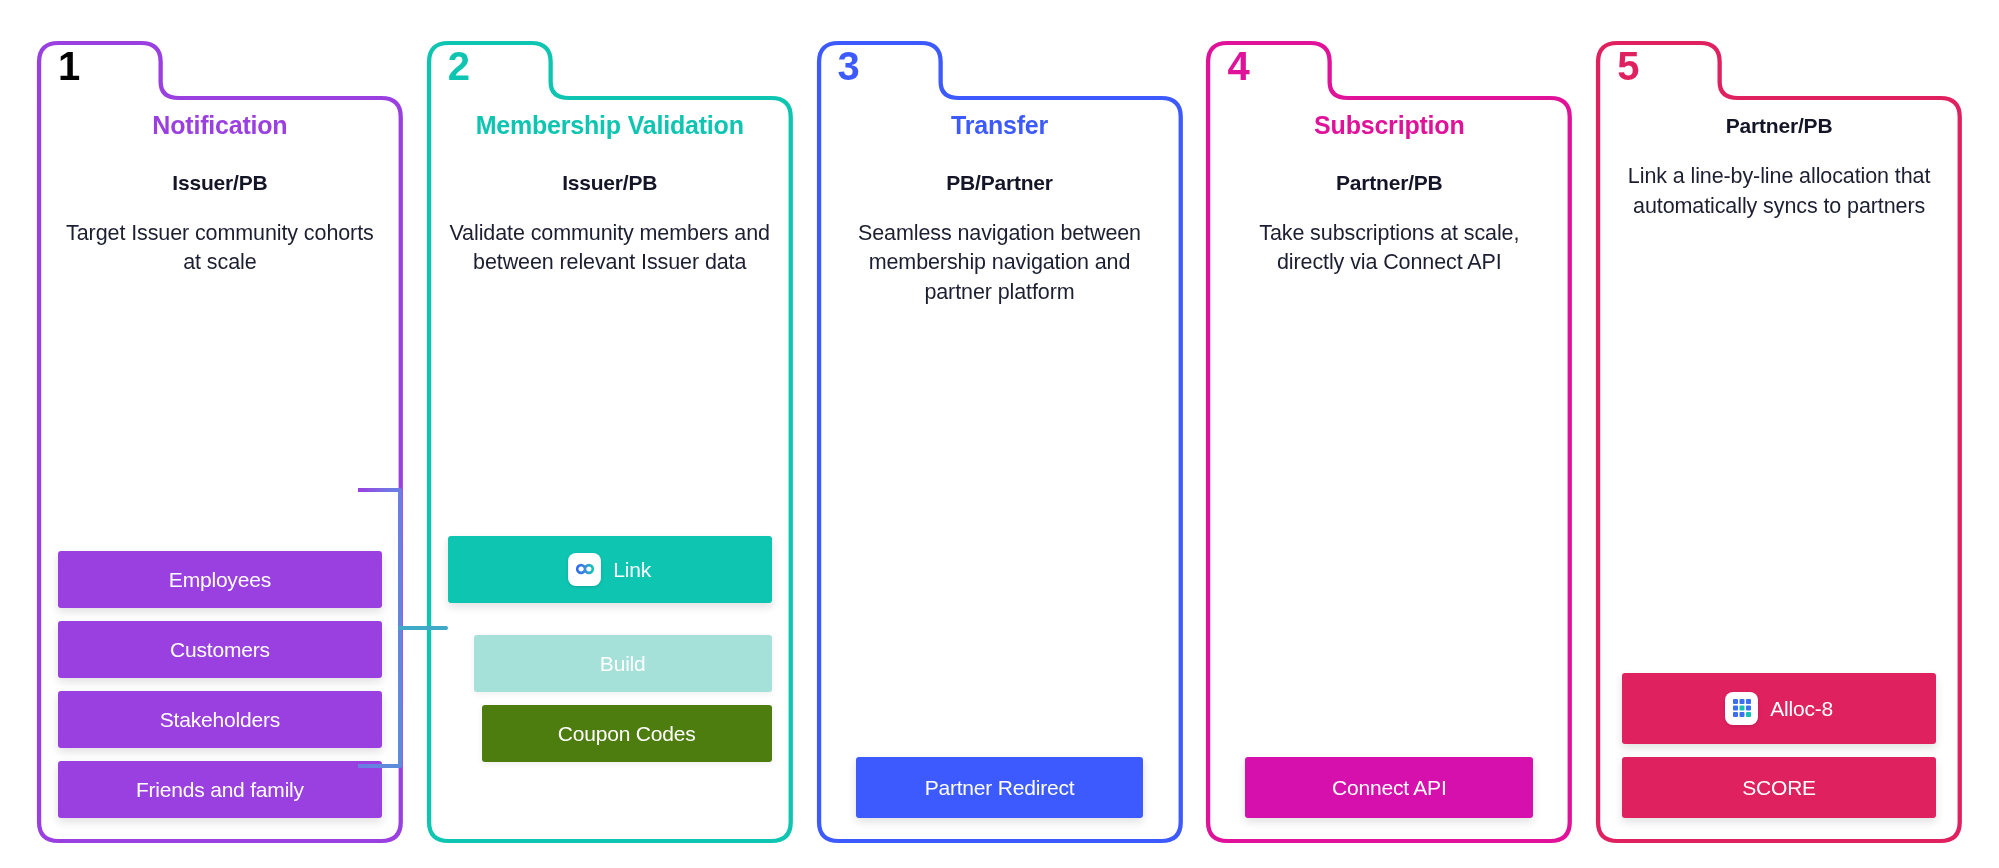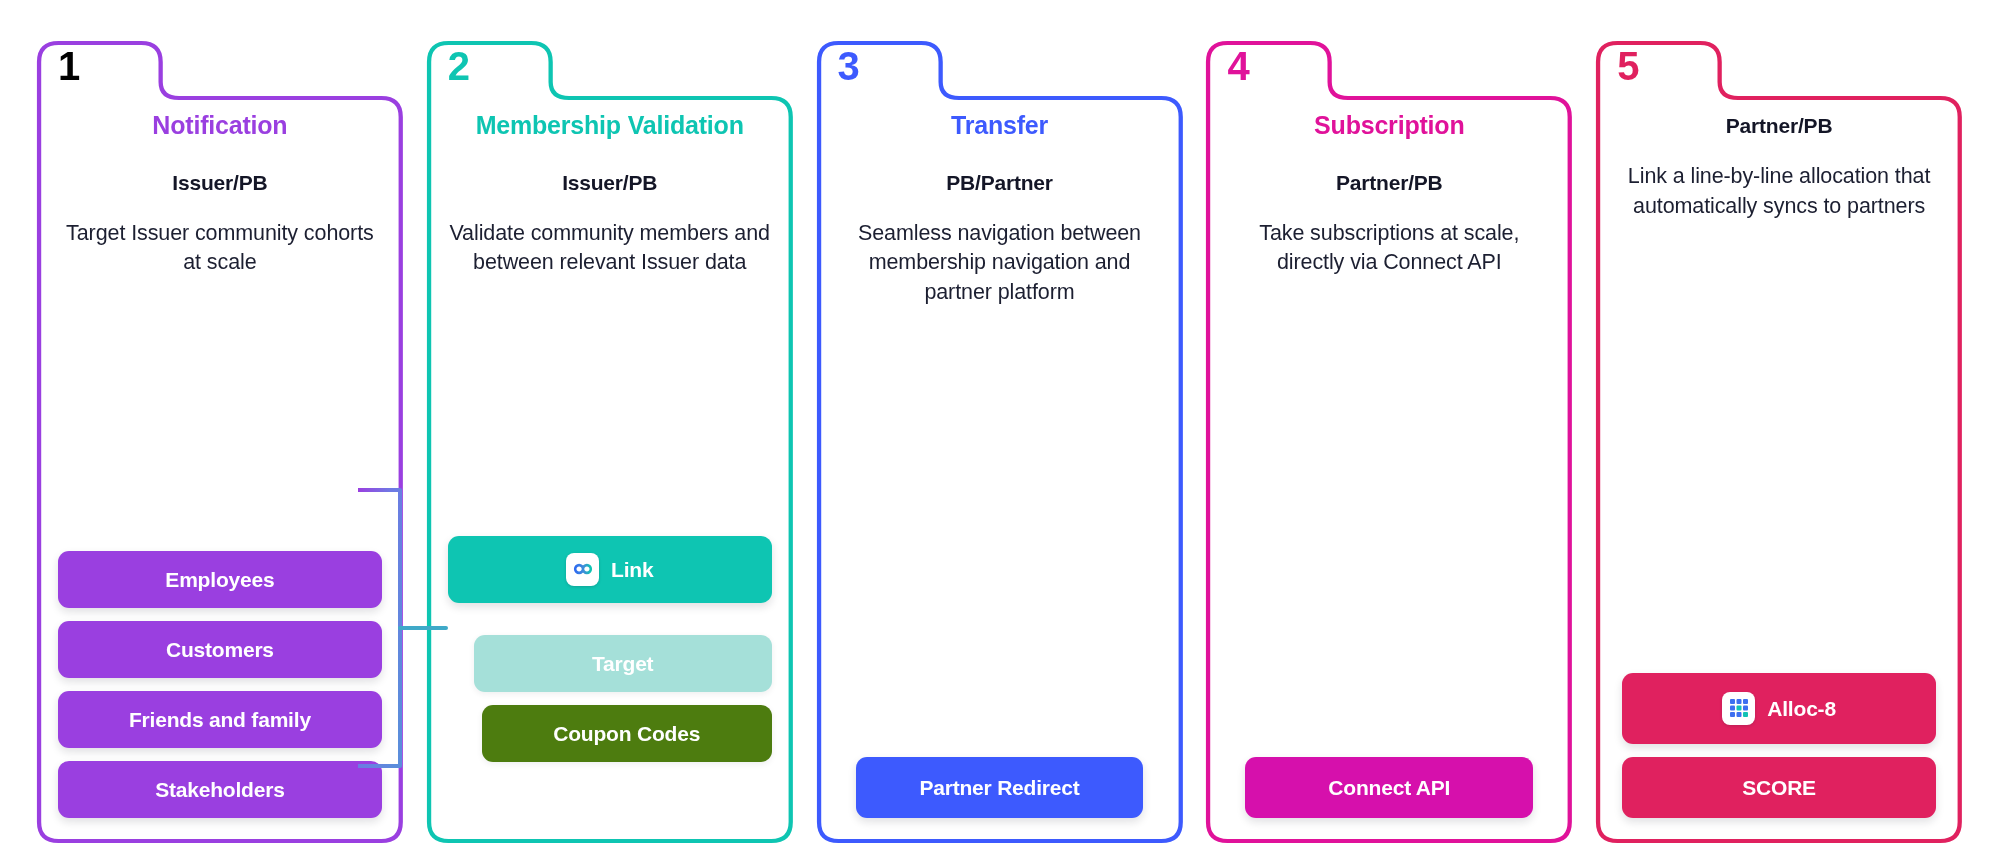--- a/index.html
+++ b/index.html
@@ -88,25 +88,25 @@
 
   .btn-stack {
     display: flex;
     flex-direction: column;
     gap: 13px;
     position: relative;
     z-index: 2;
   }
   .btn {
     border: none;
-    border-radius: 11px;
+    border-radius: 3px;
     color: #ffffff;
     font-family: "Liberation Sans", sans-serif;
     font-size: 21px;
-    font-weight: 700;
+    font-weight: 400;
     letter-spacing: -0.2px;
     padding: 17px 10px;
     text-align: center;
     cursor: pointer;
     box-shadow: 0 4px 9px rgba(20,22,39,0.13);
     display: flex;
     align-items: center;
     justify-content: center;
     gap: 12px;
     line-height: 1.1;
@@ -154,24 +154,24 @@
       <div class="card-desc">Target Issuer community cohorts at scale</div>
       <div class="spacer"></div>
       <div class="btn-stack">
         <button class="btn" style="background:#9a3fe0">
           <span>Employees</span>
         </button>
         <button class="btn" style="background:#9a3fe0">
           <span>Customers</span>
         </button>
         <button class="btn" style="background:#9a3fe0">
+          <span>Stakeholders</span>
+        </button>
+        <button class="btn" style="background:#9a3fe0">
           <span>Friends and family</span>
-        </button>
-        <button class="btn" style="background:#9a3fe0">
-          <span>Stakeholders</span>
         </button>
       </div>
     </div>
   </div>
 
   <div class="card">
     <div class="card-frame">
       <svg viewBox="0 0 360 804" preserveAspectRatio="none">
         <path d="M 3 22 Q 3 3 22 3 L 103 3 Q 122 3 122 22 L 122 42 Q 122 58 140 58 L 338 58 Q 357 58 357 77 L 357 782 Q 357 801 338 801 L 22 801 Q 3 801 3 782 Z" fill="none" stroke="#0ec5b2" stroke-width="4.2"></path>
       </svg>
@@ -193,21 +193,21 @@
                   <stop offset="100%" stop-color="#0ec5b2"></stop>
                 </linearGradient>
               </defs>
               <path d="M8.1 8.1 A3.9 3.9 0 1 0 8.1 15.9 A3.9 3.9 0 1 0 8.1 8.1 Z M15.9 8.1 A3.9 3.9 0 1 1 15.9 15.9 A3.9 3.9 0 1 1 15.9 8.1 Z" fill="none" stroke="url(#lnkg)" stroke-width="2.6" stroke-linecap="round"></path>
             </svg>
           </span>
           <span>Link</span>
         </button>
         <div style="height:6px"></div>
         <button class="btn muted" style="background:#a5e0d9;margin-left:26px">
-          <span>Target</span>
+          <span>Build</span>
         </button>
         <button class="btn muted" style="background:#4d7c0f;margin-left:34px">
           <span>Coupon Codes</span>
         </button>
       </div>
     </div>
   </div>
 
   <div class="card">
     <div class="card-frame">

